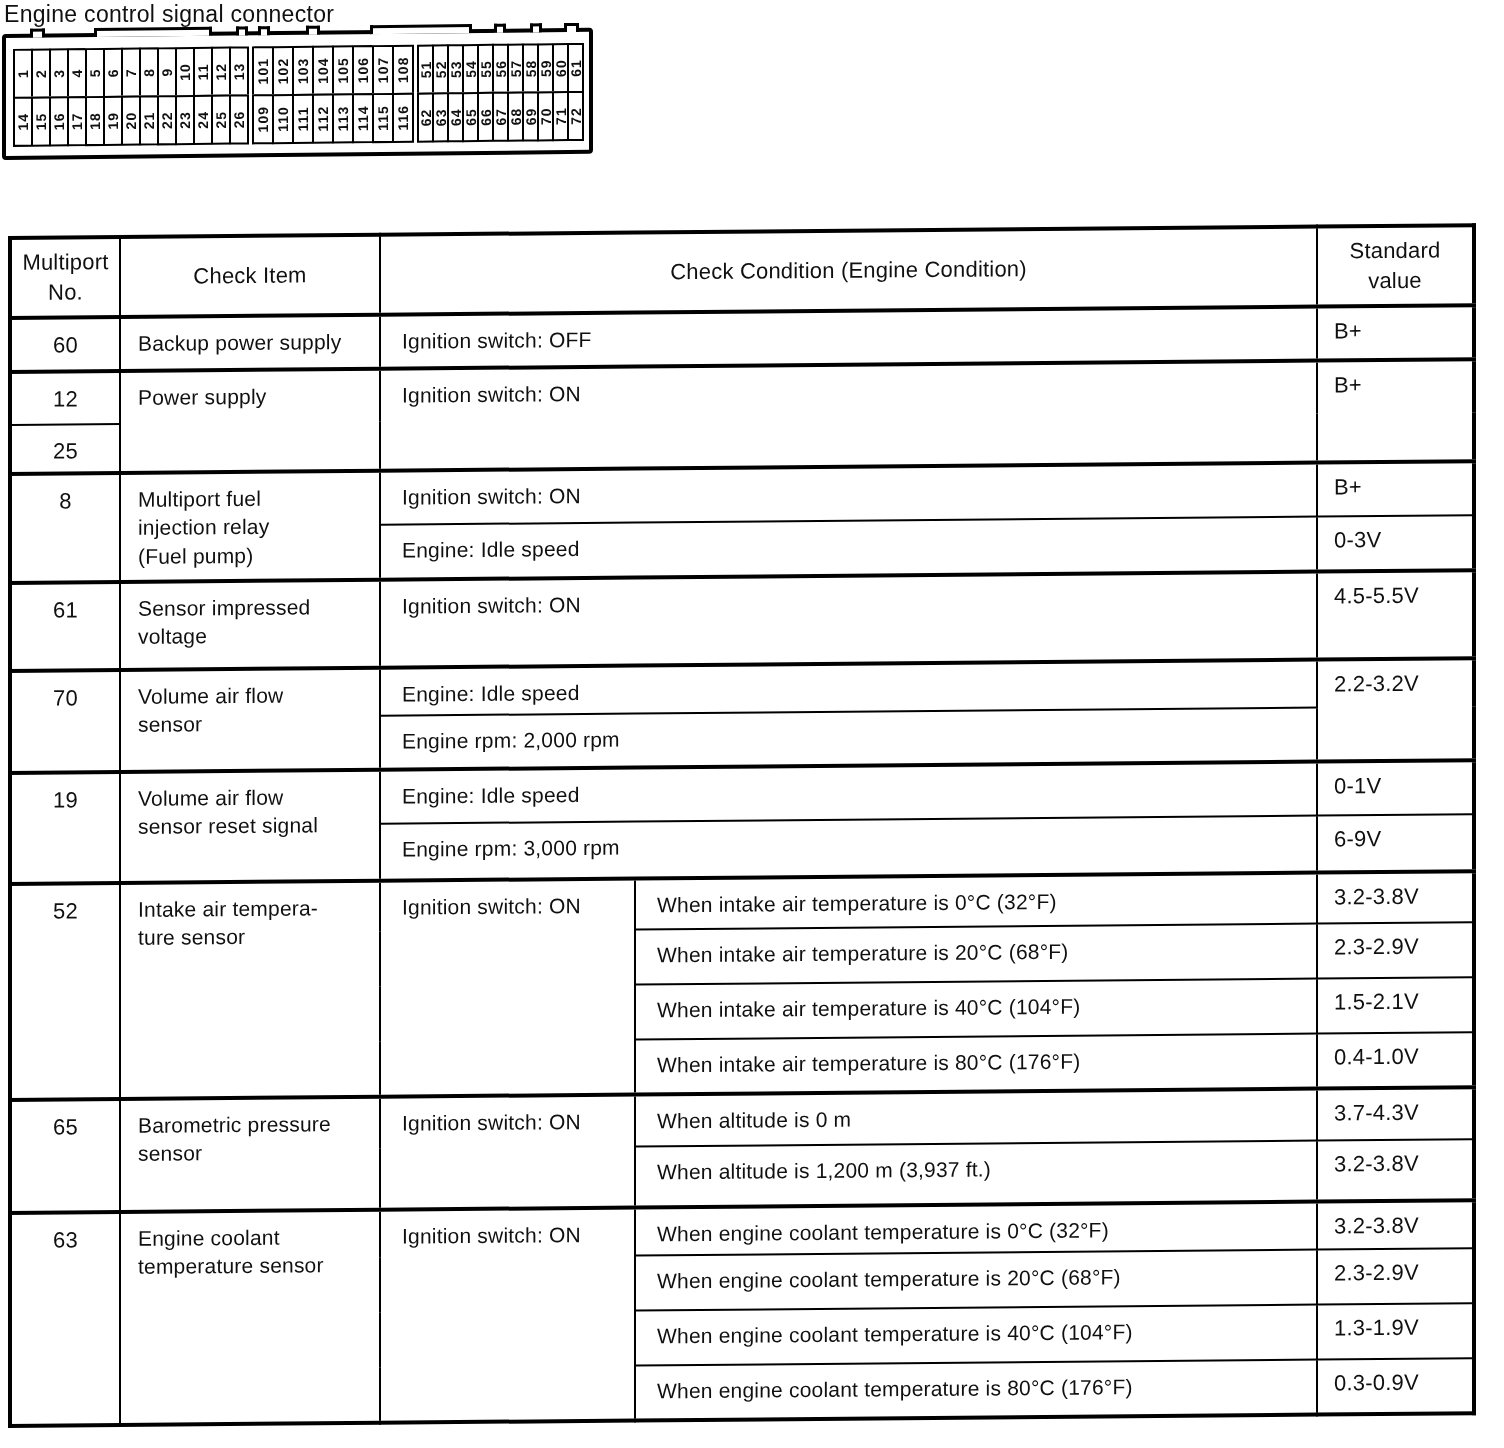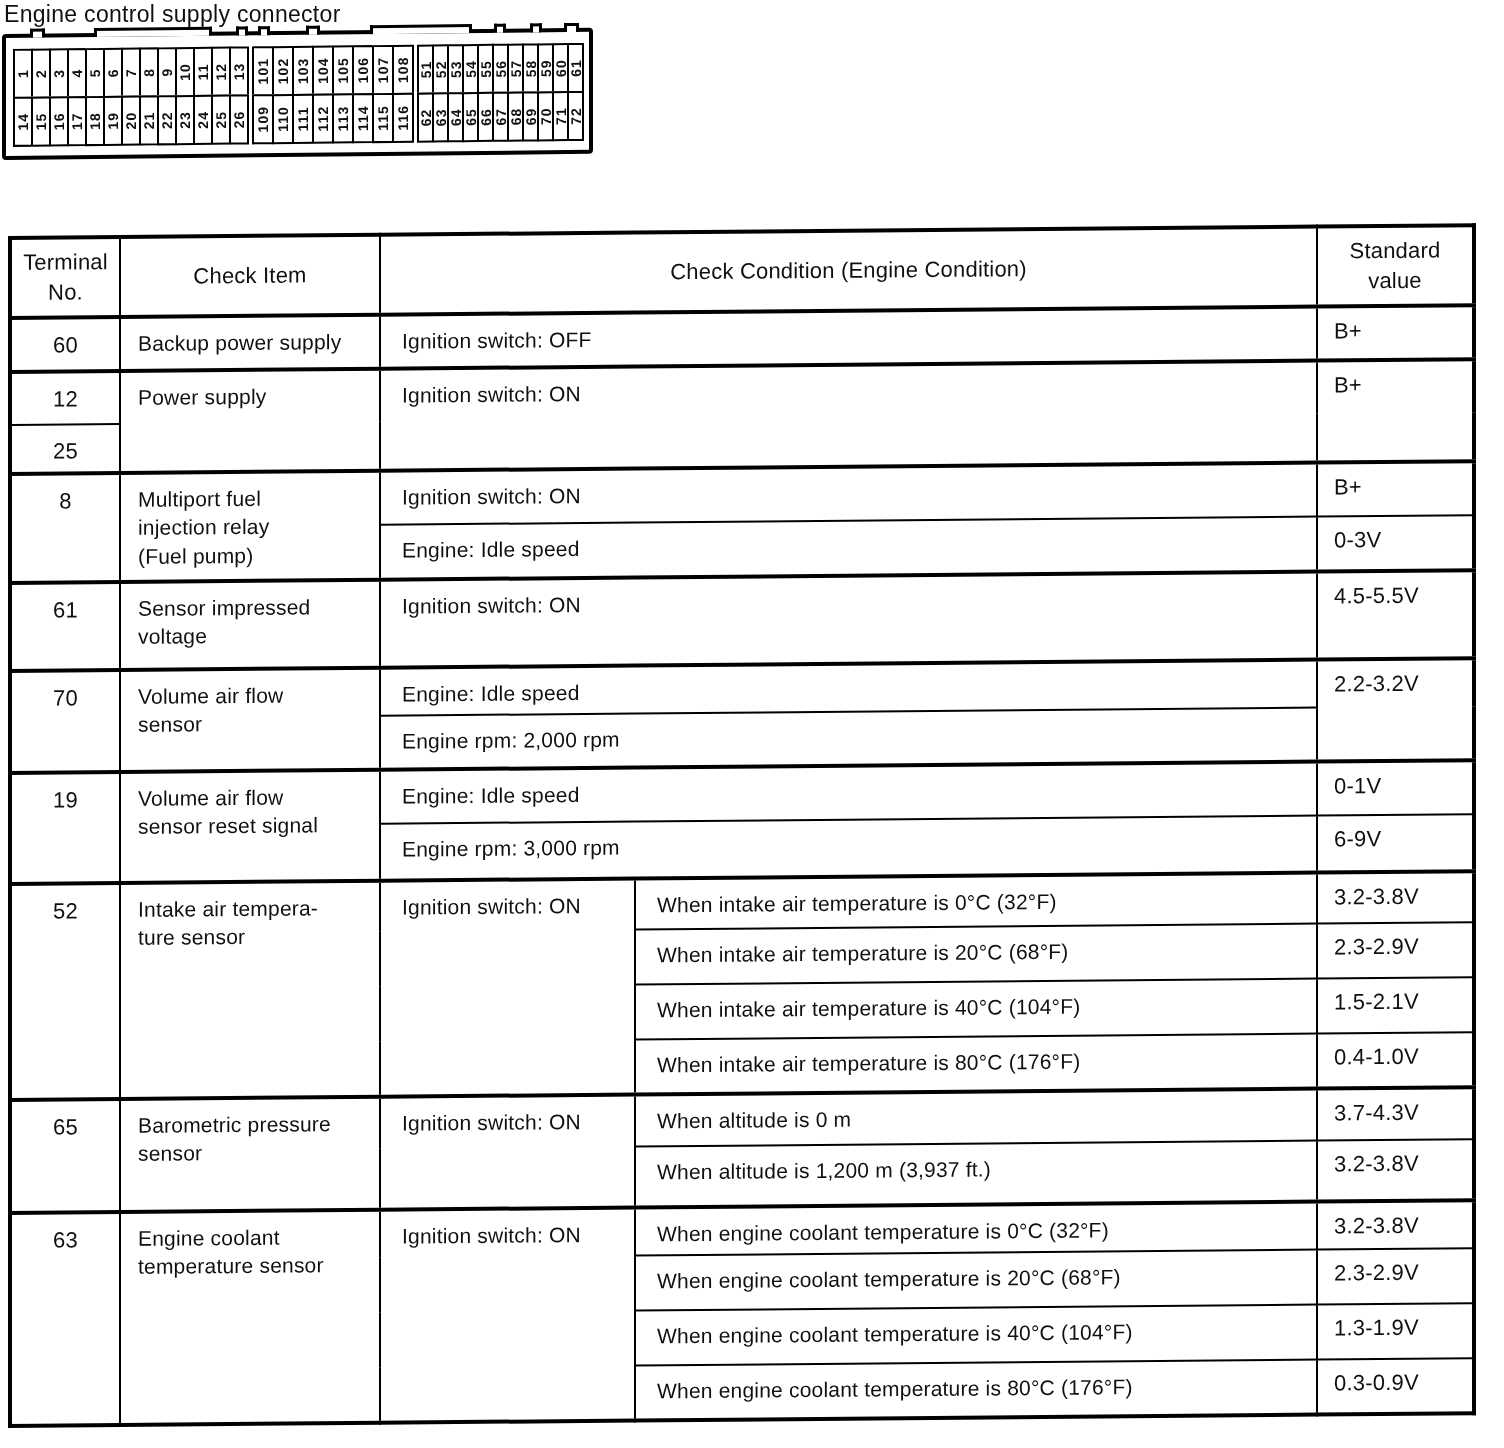--- a/index.html
+++ b/index.html
@@ -100,21 +100,21 @@
   }
   td.item { padding: 11px 6px 0 17px; line-height: 1.35; }
   td.cond { padding: 13px 6px 0 21px; }
   td.val  { padding: 10px 4px 0 16px; font-size: 22px; }
 </style>
 </head>
 <body>
 
 <div class="page">
 
-  <div class="doc-title">Engine control supply connector</div>
+  <div class="doc-title">Engine control signal connector</div>
 
   <div class="connector-wrap">
     <div class="conn-box">
       <div class="conn-tab" style="left:24px;  width:15px;"></div>
       <div class="conn-tab" style="left:88px;  width:118px;"></div>
       <div class="conn-tab" style="left:230px; width:12px;"></div>
       <div class="conn-tab" style="left:252px; width:12px;"></div>
       <div class="conn-tab" style="left:300px; width:14px;"></div>
       <div class="conn-tab" style="left:364px; width:102px;"></div>
       <div class="conn-tab" style="left:488px; width:12px;"></div>
@@ -340,21 +340,21 @@
       <colgroup>
         <col class="c-term">
           <col class="c-item">
           <col class="c-conda">
           <col class="c-condb">
           <col class="c-val">
       </colgroup>
 
       <tbody>
           <tr class="hdr" style="height:80px;">
-        <th class="ml">Terminal
+        <th class="ml">Multiport
 No.</th>
         <th>Check Item</th>
         <th colspan="2">Check Condition (Engine Condition)</th>
         <th class="ml">Standard
 value</th>
       </tr>
 
       <tr class="gs" style="height:54px;">
         <td class="term">60</td>
         <td class="item">Backup power supply</td>

